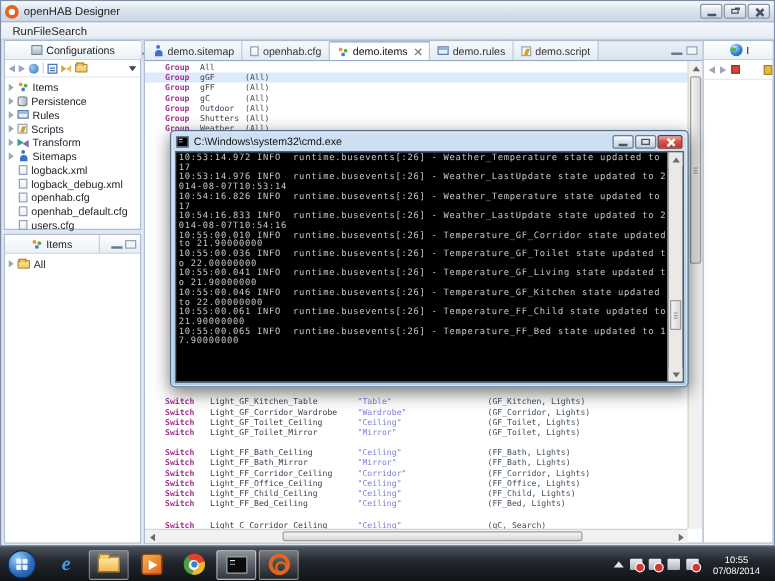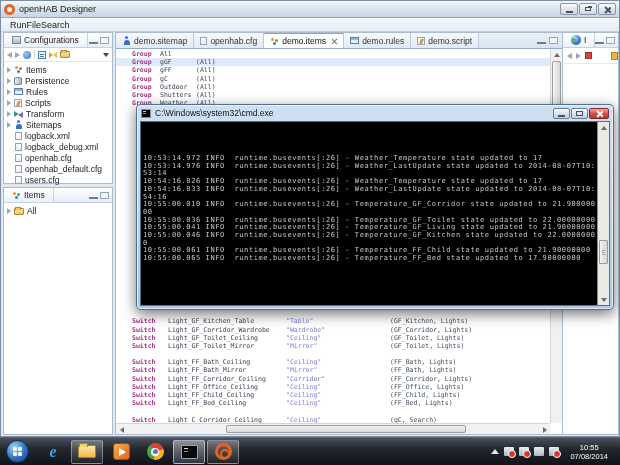--- a/index.html
+++ b/index.html
@@ -22,21 +22,21 @@
   .gl-x::before { transform:rotate(45deg); } .gl-x::after { transform:rotate(-45deg); }
   .gl-x.white::before,.gl-x.white::after { background:#fff; }
   .menubar { position:absolute; top:17px; left:0; right:0; height:14px;
     background:linear-gradient(#f5f8fb,#e4ebf3); border-bottom:1px solid #c3cdda;
     display:flex; align-items:center; padding:0 9px; font-size:9px; color:#222; }
   .menu-item { cursor:default; }
 
   
   .panel { position:absolute; left:2px; width:110px; background:#fff; border:1px solid #aebccf; }
   .panel-tabrow { height:15px; background:linear-gradient(#fff,#e6edf5); border-bottom:1px solid #c6d2e0; display:flex; align-items:stretch; }
-  .panel-tab { display:flex; align-items:center; gap:3px; padding:0 8px; font-size:8.5px; color:#222;
+  .panel-tab { display:flex; align-items:center; gap:3px; padding:0 21px; font-size:8.5px; color:#222;
     background:linear-gradient(#ffffff,#eaf1f8); border-right:1px solid #c6d2e0; }
   .panel-btns { margin-left:auto; display:flex; align-items:center; gap:2px; padding-right:3px; }
   .pbtn { width:9px; height:7px; border:1px solid #98a5b5; background:#f2f5f9; }
   .pbtn.min { height:3px; margin-top:4px; border-width:0 0 2px 0; border-color:#6c7a8c; background:none; }
   .panel-toolbar { height:14px; display:flex; align-items:center; gap:3px; padding:0 3px; border-bottom:1px solid #e4e9f0; }
   .tb-sep { width:1px; height:9px; background:#d3dae3; }
   .arrow-l { width:0; height:0; border-right:5px solid #9aa7b8; border-top:3.5px solid transparent; border-bottom:3.5px solid transparent; }
   .arrow-r { width:0; height:0; border-left:5px solid #9aa7b8; border-top:3.5px solid transparent; border-bottom:3.5px solid transparent; }
   .tb-round { width:8px; height:8px; border-radius:50%; background:radial-gradient(circle at 35% 35%,#9ec8f0,#2f76c4); }
   .tb-collapse { width:8px; height:8px; border:1px solid #4a7ab0; background:#eaf2fb; position:relative; }
@@ -110,34 +110,34 @@
   .h-thumb { position:absolute; top:1px; bottom:1px; left:110px; width:240px; border:1px solid #9e9e9e; border-radius:2px;
     background:linear-gradient(#f4f4f4,#d8d8d8); }
 
   
   .right-panel { position:absolute; right:0; top:31px; width:57px; height:403px; background:#fff; border:1px solid #aebccf; overflow:hidden; }
   .rp-toolbar { height:16px; display:flex; align-items:center; gap:4px; padding:0 4px; border-bottom:1px solid #e6ebf1; }
   .stop-sq { width:7px; height:7px; background:#d9453c; border:1px solid #9c2f28; }
   .gold-part { width:7px; height:8px; background:#e8b93c; border:1px solid #a8842a; margin-left:auto; margin-right:-4px; }
 
   
-  .cmd { position:absolute; left:136px; top:104px; width:478px; height:206px; border-radius:4px;
+  .cmd { position:absolute; left:136px; top:104px; width:415px; height:206px; border-radius:4px;
     background:linear-gradient(#cfe0f3,#aec9e8); border:1px solid #53708f;
     box-shadow:0 4px 14px rgba(0,0,0,.55), inset 0 0 0 1px rgba(255,255,255,.55); }
   .cmd-titlebar { height:16px; display:flex; align-items:center; gap:4px; padding:0 4px; font-size:8.5px; color:#101010; }
   .cmd-ic { width:10px; height:9px; background:#000; border:1px solid #7a8da3; position:relative; }
   .cmd-ic::before { content:""; position:absolute; left:1px; top:1px; width:3px; height:1px; background:#ccc; box-shadow:0 2px 0 #888; }
   .cmd-controls { margin-left:auto; display:flex; }
   .cbtn { width:17px; height:11px; border:1px solid #6b7d92; border-radius:2px; margin-left:1px;
     background:linear-gradient(#fbfcfd,#dde4ec 45%,#c6d0dc); display:flex; align-items:center; justify-content:center; }
   .cbtn.red { background:linear-gradient(#f2a9a4,#d9534b 45%,#b93a33); border-color:#7e2c27; width:20px; }
   .gl-max { width:7px; height:5px; border:1px solid #44526a; }
   .cmd-body { position:absolute; left:3px; right:3px; top:16px; bottom:3px; background:#000; border:1px solid #55708e; }
   .console { position:absolute; left:0; top:0; bottom:0; right:12px; padding:1px 0 0 2px; overflow:hidden;
-    font-family:"DejaVu Sans Mono",monospace; font-size:7px; line-height:7.7px; letter-spacing:0.6px; color:#c8c8c8;margin-top:32px; }
+    font-family:"DejaVu Sans Mono",monospace; font-size:7px; line-height:7.7px; letter-spacing:0.6px; color:#c8c8c8; }
   .log-line { white-space:pre-wrap; word-break:break-all; }
   .cmd-scroll { position:absolute; right:0; top:0; bottom:0; width:12px; background:#ebe9e4; border-left:1px solid #8a8a8a; }
   .cmd-thumb { position:absolute; left:1px; right:1px; top:118px; height:24px; border:1px solid #9e9e9e;
     background:linear-gradient(90deg,#f4f4f4,#d6d6d6); border-radius:1px; }
   .cmd-thumb::after { content:""; position:absolute; left:2px; right:2px; top:50%; height:1px; background:#9e9e9e; box-shadow:0 2px 0 #9e9e9e,0 -2px 0 #9e9e9e; }
 
   
   .taskbar { position:absolute; left:0; bottom:0; width:620px; height:28px;
     background:linear-gradient(#4a515b,#23272e 40%,#101317); border-top:1px solid #5c656f;
     display:flex; align-items:center; }

